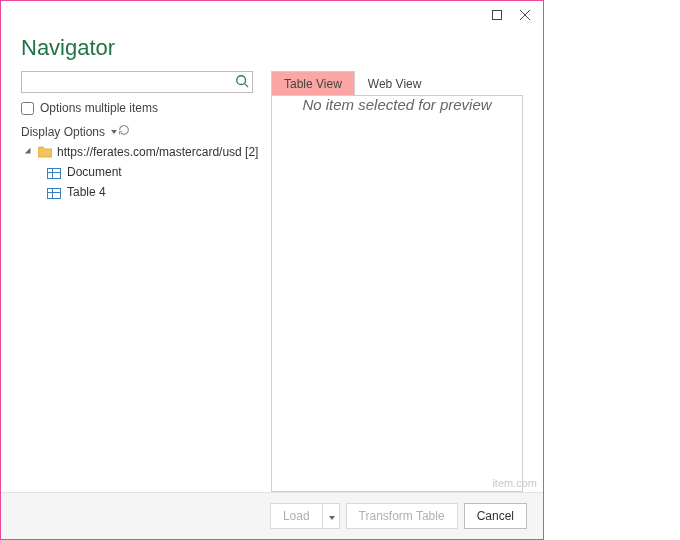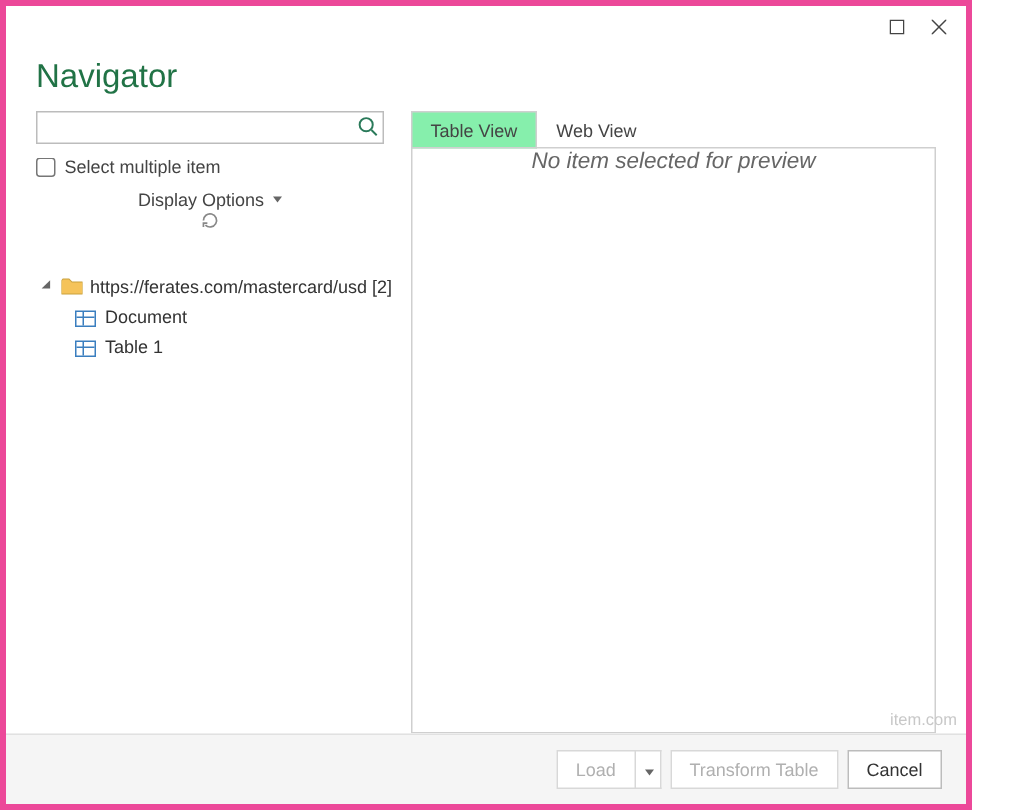--- a/index.html
+++ b/index.html
@@ -1,48 +1,48 @@
 <!DOCTYPE html>
 <html><head>
 <meta charset="utf-8">
 <style>
 * { box-sizing: border-box; font-family: "Segoe UI", Arial, sans-serif; }
 body { margin: 0; background: #fff; }
-.window { width: 648px; height: 540px; border: 4px solid #ec4899; display: flex; flex-direction: column; position: relative; }
+.window { width: 544px; height: 540px; border: 1px solid #ec4899; display: flex; flex-direction: column; position: relative; }
 .titlebar { height: 28px; display: flex; justify-content: flex-end; align-items: center; padding: 0 6px; }
 .titlebar .win-btn { width: 24px; height: 20px; display: flex; align-items: center; justify-content: center; color: #555; font-size: 13px; margin-left: 4px; }
 .win-btn svg { width: 10px; height: 10px; stroke: #444; fill: none; stroke-width: 1; }
 .content { flex: 1; padding: 6px 20px 0 20px; display: flex; flex-direction: column; overflow: hidden; }
 .heading { font-size: 22px; font-weight: 400; color: #217346; margin: 0 0 10px 0; }
 .body { flex: 1; display: flex; gap: 18px; overflow: hidden; }
 .left { width: 232px; display: flex; flex-direction: column; }
 .search { position: relative; margin-bottom: 8px; }
 .search input { width: 100%; height: 22px; border: 1px solid #bcbcbc; padding: 0 24px 0 6px; font-size: 12px; outline: none; }
 .search-icon { position: absolute; right: 4px; top: 3px; color: #2a7a5a; }
 .search-icon svg { width: 14px; height: 14px; fill: none; stroke: #2a7a5a; stroke-width: 1.5; }
 .check-row { display: flex; align-items: center; gap: 6px; font-size: 12px; color: #444; margin-bottom: 8px; }
 .check-row input { width: 13px; height: 13px; margin: 0; }
-.options-row { display: flex; align-items: center; justify-content: flex-start; font-size: 12px; color: #444; margin-bottom: 24px; flex-direction: column; }
+.options-row { display: flex; align-items: center; justify-content: flex-start; font-size: 12px; color: #444; margin-bottom: 2px; }
 .options-left { display: flex; align-items: center; gap: 4px; }
 .chev-down { width: 0; height: 0; border-left: 3px solid transparent; border-right: 3px solid transparent; border-top: 4px solid #666; margin-left: 2px; }
 .refresh svg { width: 14px; height: 14px; stroke: #888; fill: none; stroke-width: 1.3; }
 .tree { font-size: 12px; color: #333; }
 .tree-node { display: flex; align-items: center; gap: 5px; padding: 3px 0 3px 6px; white-space: nowrap; }
 .tree-node .expander { width: 0; height: 0; border-top: 4px solid transparent; border-bottom: 4px solid transparent; border-left: 4px solid #666; transform: rotate(45deg); margin-right: 2px; flex-shrink: 0; }
 .folder-icon svg { width: 14px; height: 12px; display: block; }
 .tree-children { padding-left: 26px; }
 .tree-leaf { display: flex; align-items: flex-end; gap: 6px; padding: 3px 0; }
 .leaf-icon { width: 14px; height: 11px; border: 1px solid #3a7ebf; position: relative; flex-shrink: 0; }
 .leaf-icon::before, .leaf-icon::after { content: ""; position: absolute; background: #3a7ebf; }
 .leaf-icon::before { top: 3px; left: 0; right: 0; height: 1px; }
 .leaf-icon::after { top: 0; bottom: 0; left: 4px; width: 1px; }
 .right { flex: 1; display: flex; flex-direction: column; overflow: hidden; }
 .tabs { display: flex; }
 .tab { padding: 5px 12px; font-size: 12px; color: #444; border: 1px solid transparent; border-bottom: none; cursor: default; }
-.tab.active { border-color: #cfcfcf; background: #86efac; }
+.tab.active { border-color: #cfcfcf; background: #fca5a5; }
 .preview { flex: 1; border: 1px solid #cfcfcf; margin-top: -1px; display: flex; align-items: flex-start; justify-content: center; font-style: italic; }
 .preview-text { font-size: 15px; color: #666; }
 .footer { background: #f5f5f5; border-top: 1px solid #e1e1e1; padding: 10px 16px; display: flex; justify-content: flex-end; gap: 6px; }
 .btn { border: 1px solid #bcbcbc; background: #fff; font-size: 12px; color: #333; padding: 4px 12px; line-height: 16px; }
 .btn.disabled { color: #b0b0b0; border-color: #d8d8d8; }
 .btn.small-drop { padding: 4px 4px; }
 .btn-group { display: flex; }
 .btn-group .btn + .btn { border-left: none; }
 .watermark { position: absolute; right: 6px; bottom: 50px; font-size: 11px; color: #c8c8c8; }
 </style>
@@ -77,21 +77,21 @@
           <span class="search-icon">
             <svg viewBox="0 0 16 16">
                 <circle cx="7" cy="7" r="5"></circle>
                 <line x1="11" y1="11" x2="15" y2="15"></line>
               </svg>
           </span>
         </div>
 
         <label class="check-row">
           <input type="checkbox" style="">
-          <span>Select multiple item</span>
+          <span>Options multiple items</span>
         </label>
 
         <div class="options-row">
           <div class="options-left">
             <span>Display Options</span>
             <span class="chev-down"></span>
           </div>
           <span class="refresh">
             <svg viewBox="0 0 16 16">
                 <path d="M3 8a5 5 0 1 1 1.5 3.5"></path>
@@ -110,21 +110,21 @@
             </span>
             <span>https://ferates.com/mastercard/usd [2]</span>
           </div>
           <div class="tree-children">
             <div class="tree-leaf">
               <span class="leaf-icon"></span>
               <span>Document</span>
             </div>
             <div class="tree-leaf">
               <span class="leaf-icon"></span>
-              <span>Table 1</span>
+              <span>Table 4</span>
             </div>
           </div>
         </div>
 
       </div>
 
       <div class="right">
         <div class="tabs">
           <div class="tab active">Table View</div>
           <div class="tab">Web View</div>

